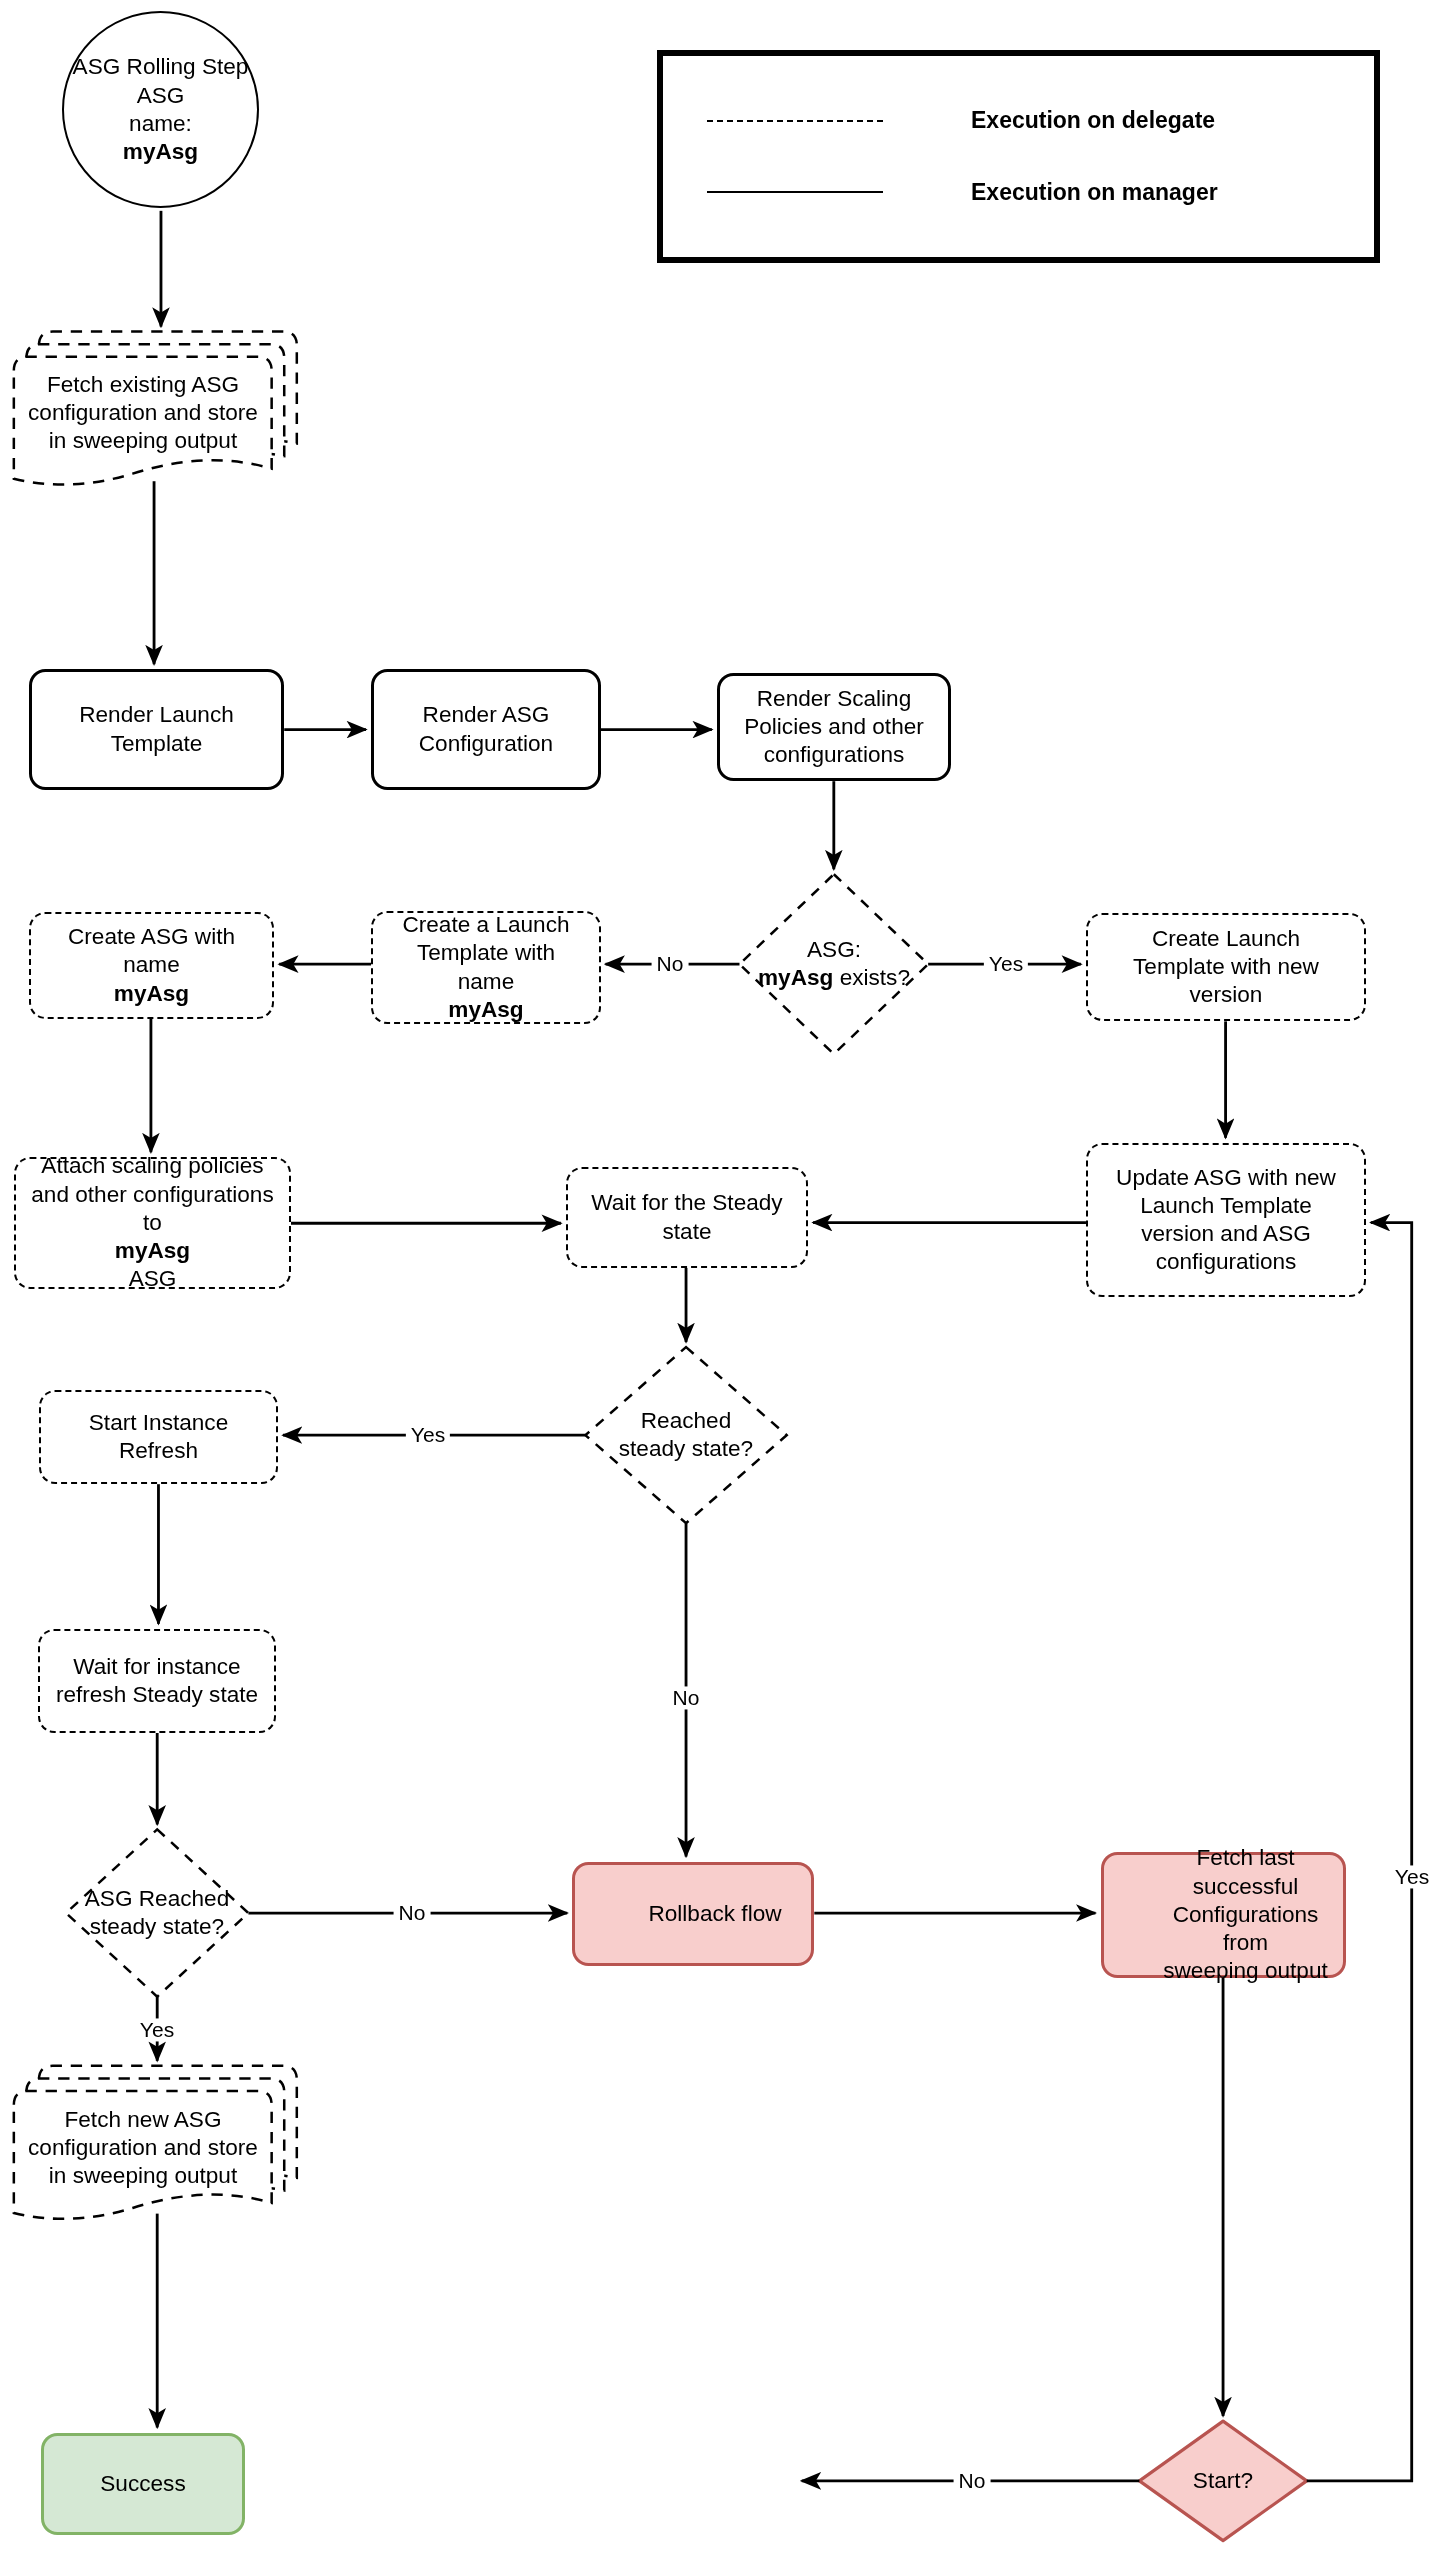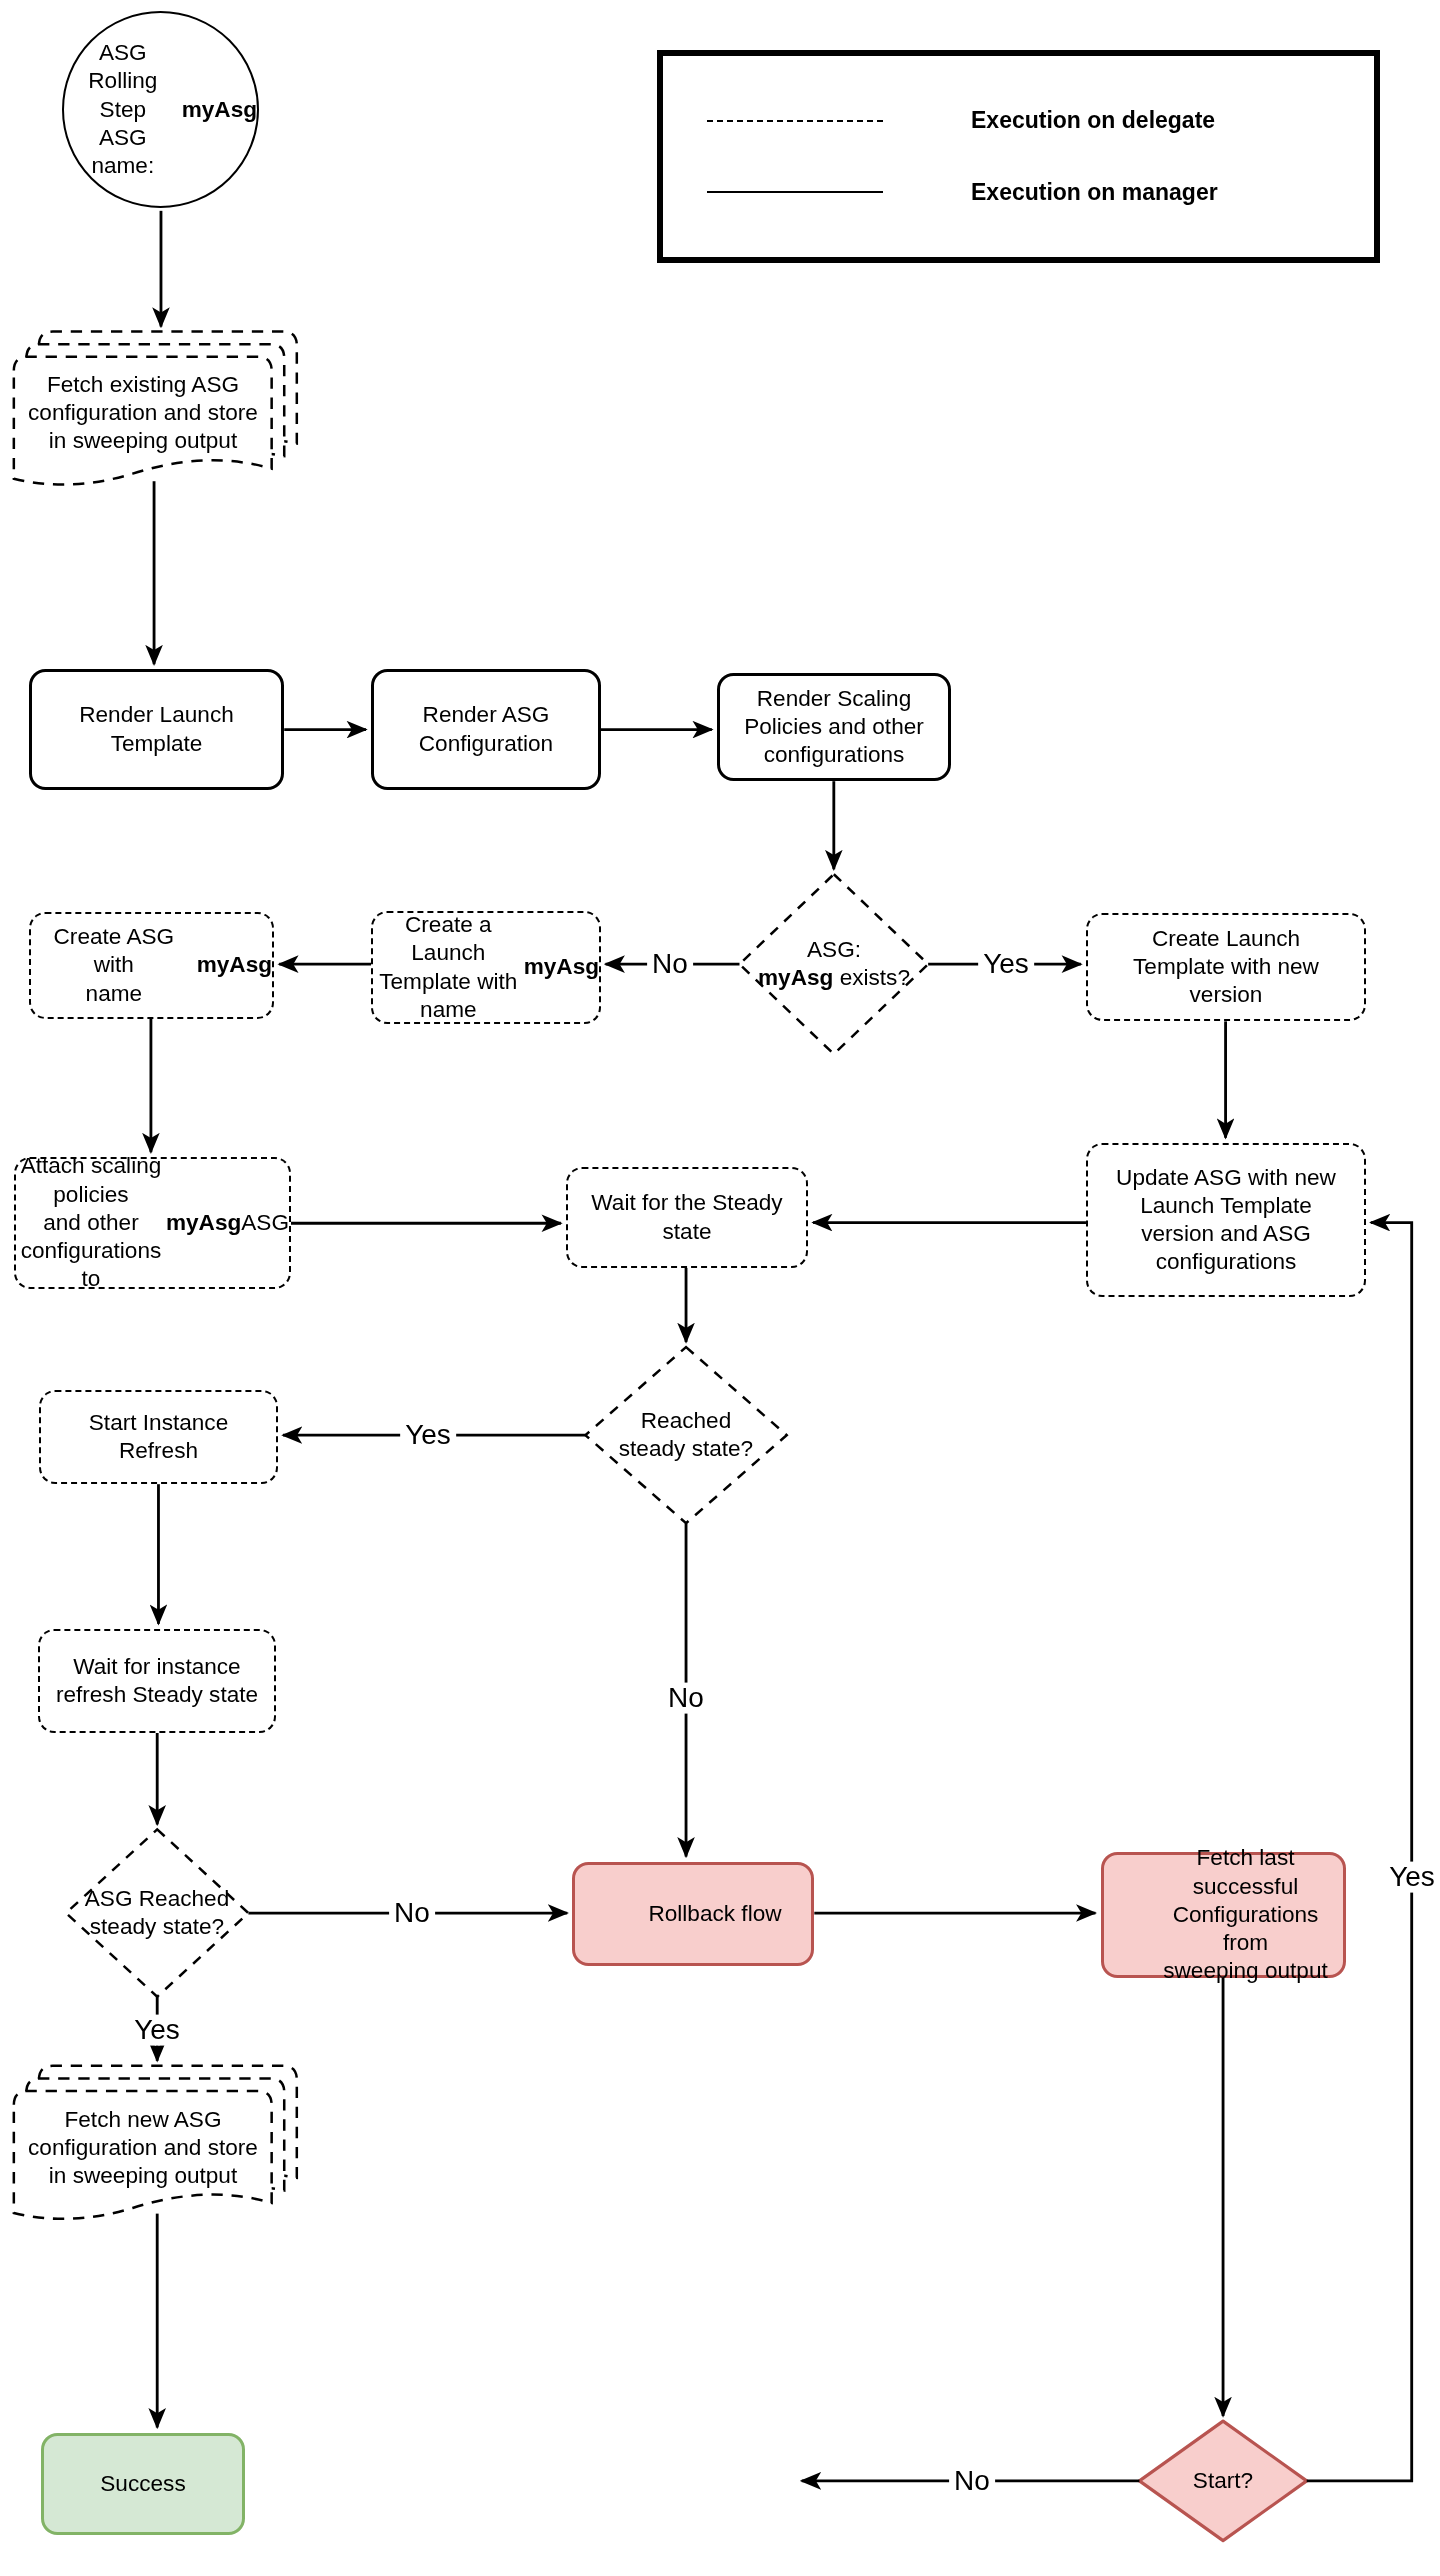--- a/index.html
+++ b/index.html
@@ -11,34 +11,35 @@
     color:#000;
   }
   svg.layer{position:absolute;left:0;top:0;width:1440px;height:2576px;}
   .n{
     position:absolute;
     display:flex;align-items:center;justify-content:center;
     text-align:center;white-space:pre-line;
     font-size:22.6px;line-height:1.25;
     background:#fff;box-sizing:border-box;
     border-radius:16.4px;
+    flex-direction:column;
   }
   .solid{border:3.1px solid #000;}
   .dashed{border:2.5px dashed #000;}
   .pink{background:var(--pink-fill);border:3.1px solid var(--pink-border);padding-left:44px;}
   .pinkdash{background:var(--pink-fill);border:3.1px dashed var(--pink-border);}
   .green{background:var(--green-fill);border:3.1px solid var(--green-border);}
   .circle{border:2.5px solid #000;border-radius:50%;}
   .dlabel{
     position:absolute;transform:translate(-50%,-50%);
     text-align:center;white-space:pre-line;font-size:22.6px;line-height:1.25;
   }
   .elabel{
     position:absolute;transform:translate(-50%,-50%);
-    background:#fff;padding:0 5px;font-size:28px;line-height:1.1;
+    background:#fff;padding:0 5px;font-size:21px;line-height:1.1;
   }
   #legend{
     position:absolute;left:657px;top:50px;width:723px;height:213px;
     border:6.3px solid #000;box-sizing:border-box;background:#fff;
     display:flex;flex-direction:column;justify-content:space-evenly;
     padding:6.3px 44px;
   }
   .lrow{display:flex;align-items:center;}
   .lsample{width:176px;height:0;margin-right:88px;}
   .lsample.dash{border-top:2.5px dashed #000;}

